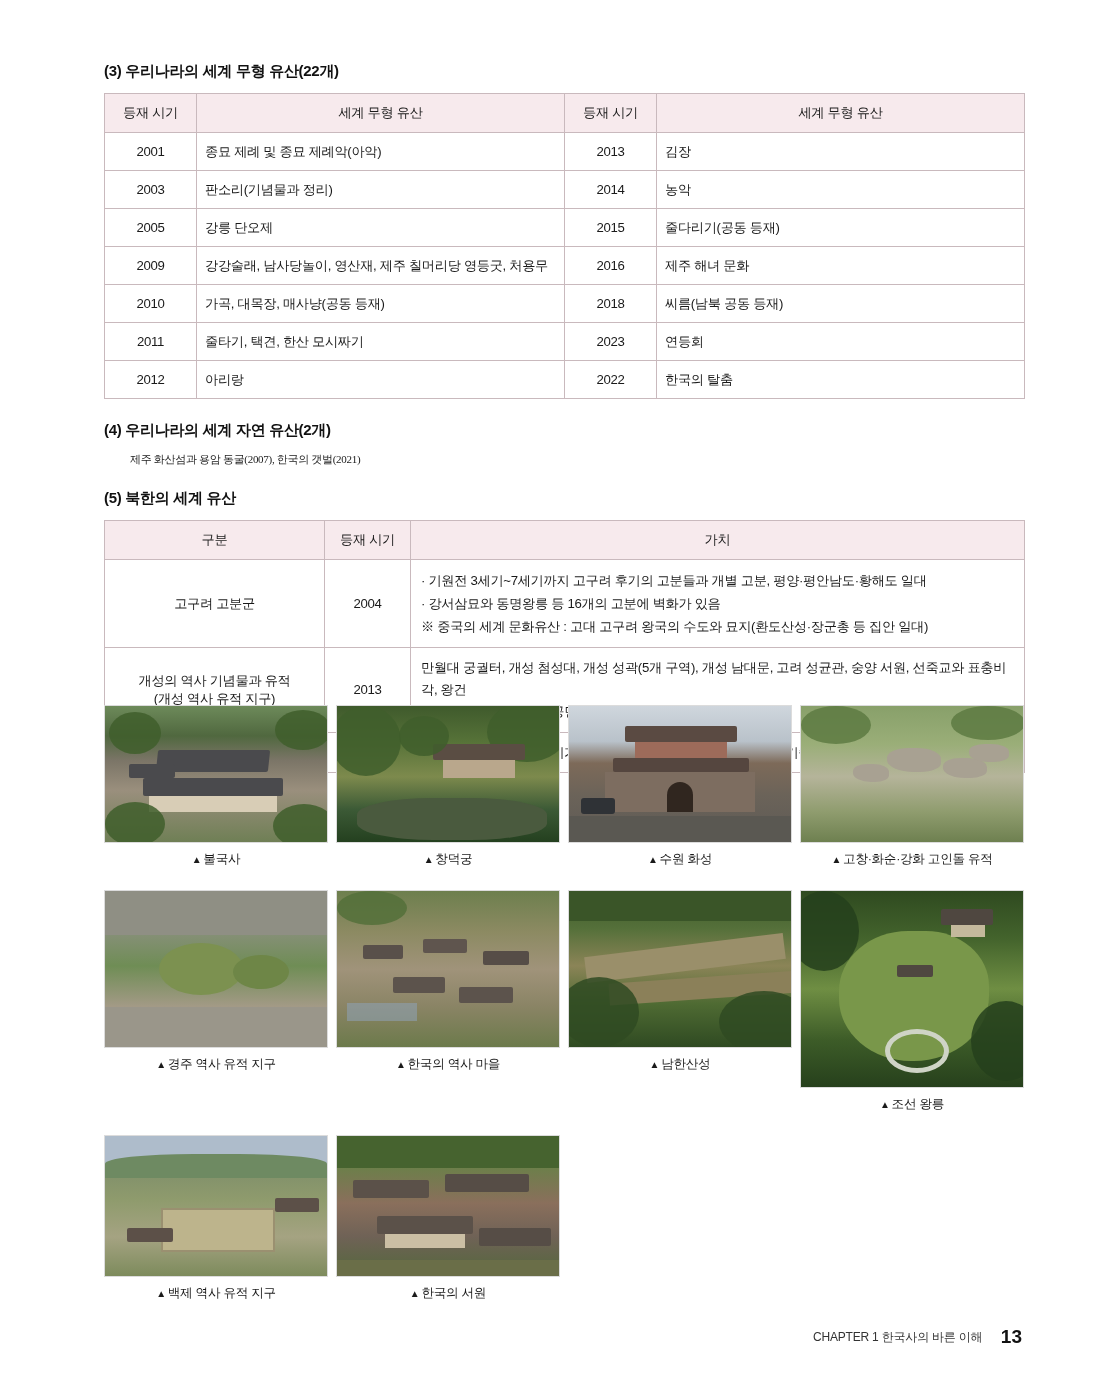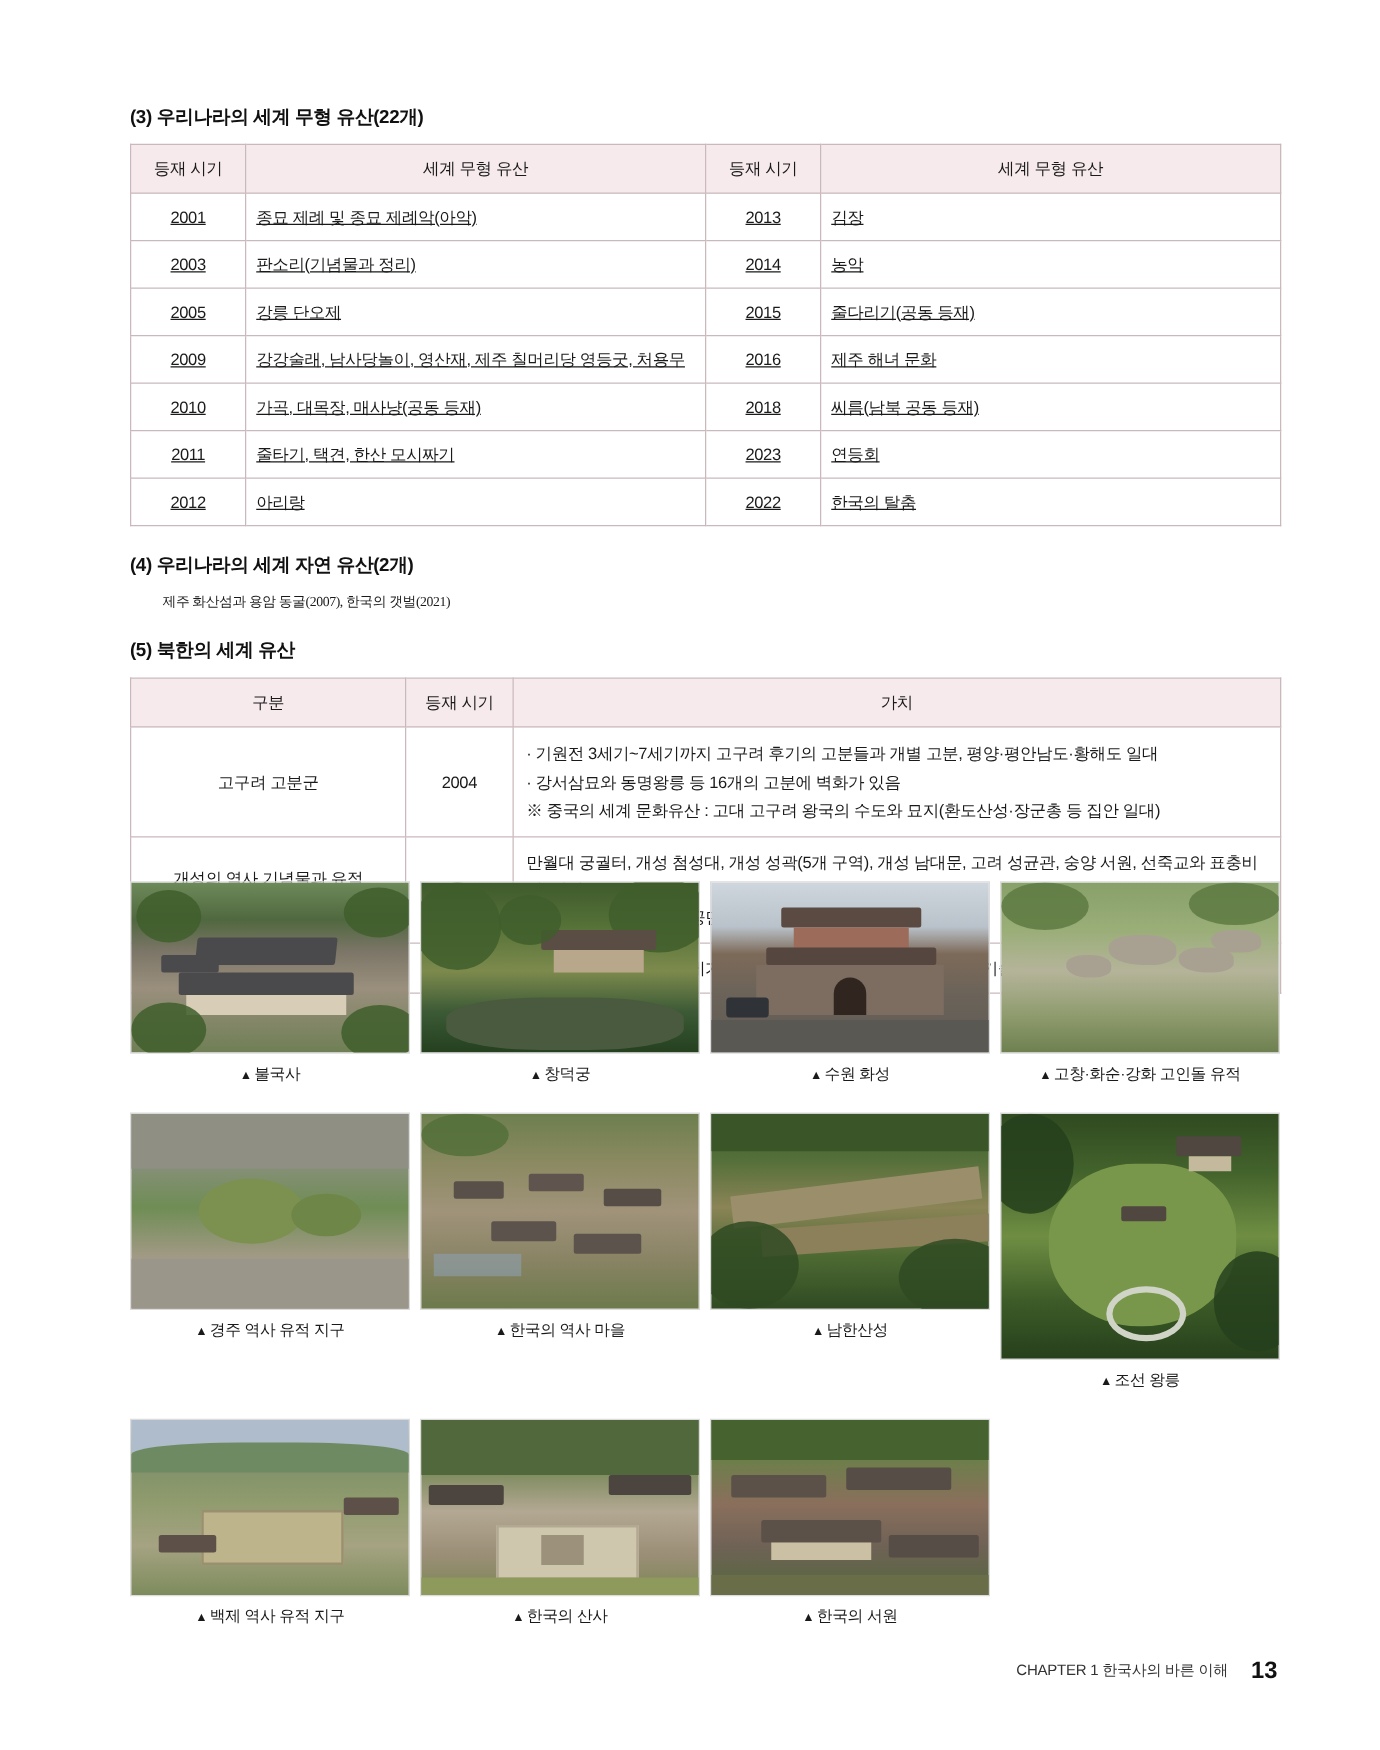--- a/index.html
+++ b/index.html
@@ -17,21 +17,21 @@
   }
   .page {
     position: absolute;
     left: 0; top: 0;
     width: 1104px;
     height: 1400px;
   }
   .content {
     position: absolute;
     left: 104px;
-    top: 84px;
+    top: 62px;
     width: 920px;
   }
   .section-heading {
     font-size: 15px;
     font-weight: bold;
     color: #111;
     margin: 0 0 12px 0;
     letter-spacing: -0.3px;
   }
   .section-heading.sp2 { margin-top: 22px; }
@@ -55,21 +55,21 @@
     height: 26px;
   }
   td.ctr { text-align: center; }
   td.lft { text-align: left; padding-left: 10px; }
 
   
   .t1 col.c1 { width: 92px; }
   .t1 col.c2 { width: 368px; }
   .t1 col.c3 { width: 92px; }
   .t1 col.c4 { width: 368px; }
-  .t1 td { height: 25px; text-decoration: underline; }
+  .t1 td { height: 25px; }
 
   .note-line {
     font-size: 11px;
     margin: 2px 0 0 26px;
     letter-spacing: -0.3px;
     font-family: "Liberation Serif", serif;
   }
 
   
   .t2 col.c1 { width: 220px; }
@@ -378,31 +378,20 @@
         <div class="photo p-baekje" style="width:222px;height:140px">
           <div class="ph-obj" style="left:0;top:0;width:222px;height:28px;background:#aebccb"></div>
           <div class="ph-obj" style="left:0;top:18px;width:222px;height:24px;background:#6e8a62;border-radius:40% 40% 0 0"></div>
           <div class="ph-obj" style="left:56px;top:72px;width:110px;height:40px;background:#bdb48c;border:2px solid #9a9070"></div>
           <div class="roof" style="left:22px;top:92px;width:46px;height:14px;background:#5c5048"></div>
           <div class="roof" style="left:170px;top:62px;width:44px;height:14px;background:#5c5048"></div>
         </div>
         <div class="cap"><span class="tri">▲</span><span>백제 역사 유적 지구</span></div>
       </div>
 
-      <div class="gitem">
-        <div class="photo p-sansa" style="width:222px;height:140px">
-          <div class="ph-obj" style="left:0;top:0;width:222px;height:44px;background:#51683c"></div>
-          <div class="roof" style="left:6px;top:52px;width:60px;height:16px;background:#4c443e"></div>
-          <div class="roof" style="left:150px;top:44px;width:66px;height:16px;background:#4c443e"></div>
-          <div class="ph-obj" style="left:60px;top:84px;width:110px;height:40px;background:#cfc6ae;border:2px solid #b3a992"></div>
-          <div class="ph-obj" style="left:96px;top:92px;width:34px;height:24px;background:#9c927b"></div>
-          <div class="ph-obj" style="left:0;bottom:0;width:222px;height:14px;background:#8e9a5c"></div>
-        </div>
-        <div class="cap"><span class="tri">▲</span><span>한국의 산사</span></div>
-      </div>
 
       <div class="gitem">
         <div class="photo p-seowon" style="width:222px;height:140px">
           <div class="ph-obj" style="left:0;top:0;width:222px;height:32px;background:#46632f"></div>
           <div class="roof" style="left:16px;top:44px;width:76px;height:18px;background:#5b5149"></div>
           <div class="roof" style="left:108px;top:38px;width:84px;height:18px;background:#564d46"></div>
           <div class="roof" style="left:40px;top:80px;width:96px;height:18px;background:#5b5149"></div>
           <div class="roof" style="left:142px;top:92px;width:72px;height:18px;background:#564d46"></div>
           <div class="wall" style="left:48px;top:98px;width:80px;height:14px;background:#cbbfa4"></div>
           <div class="ph-obj" style="left:0;bottom:0;width:222px;height:16px;background:#6a6e48"></div>

